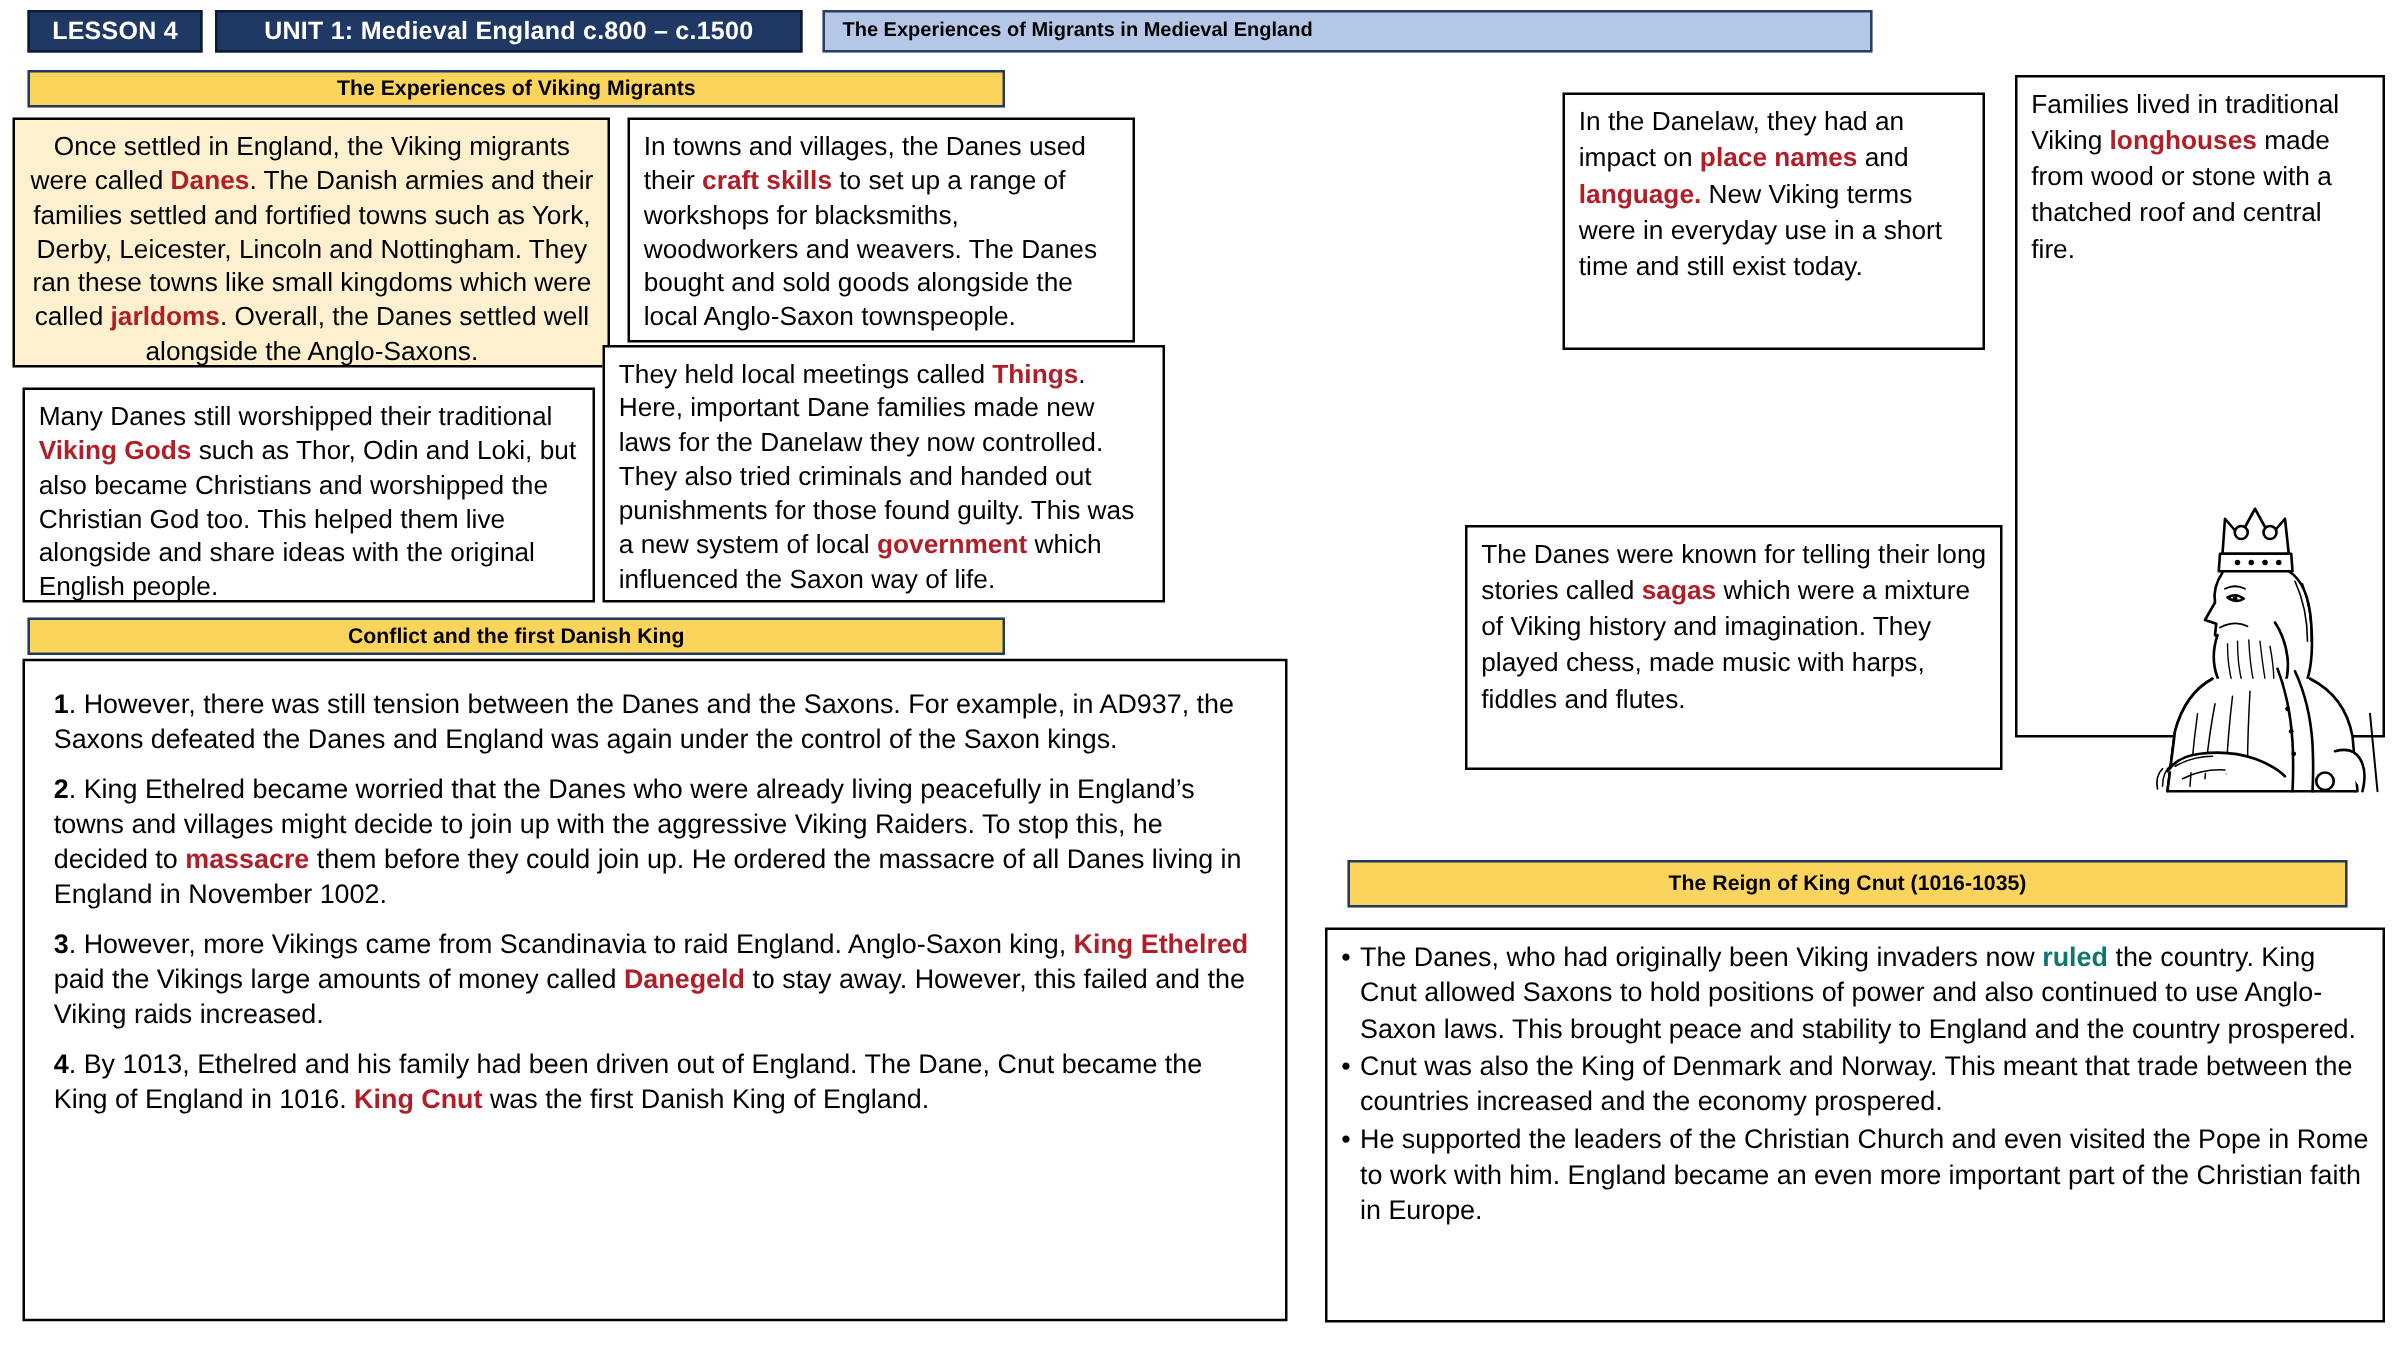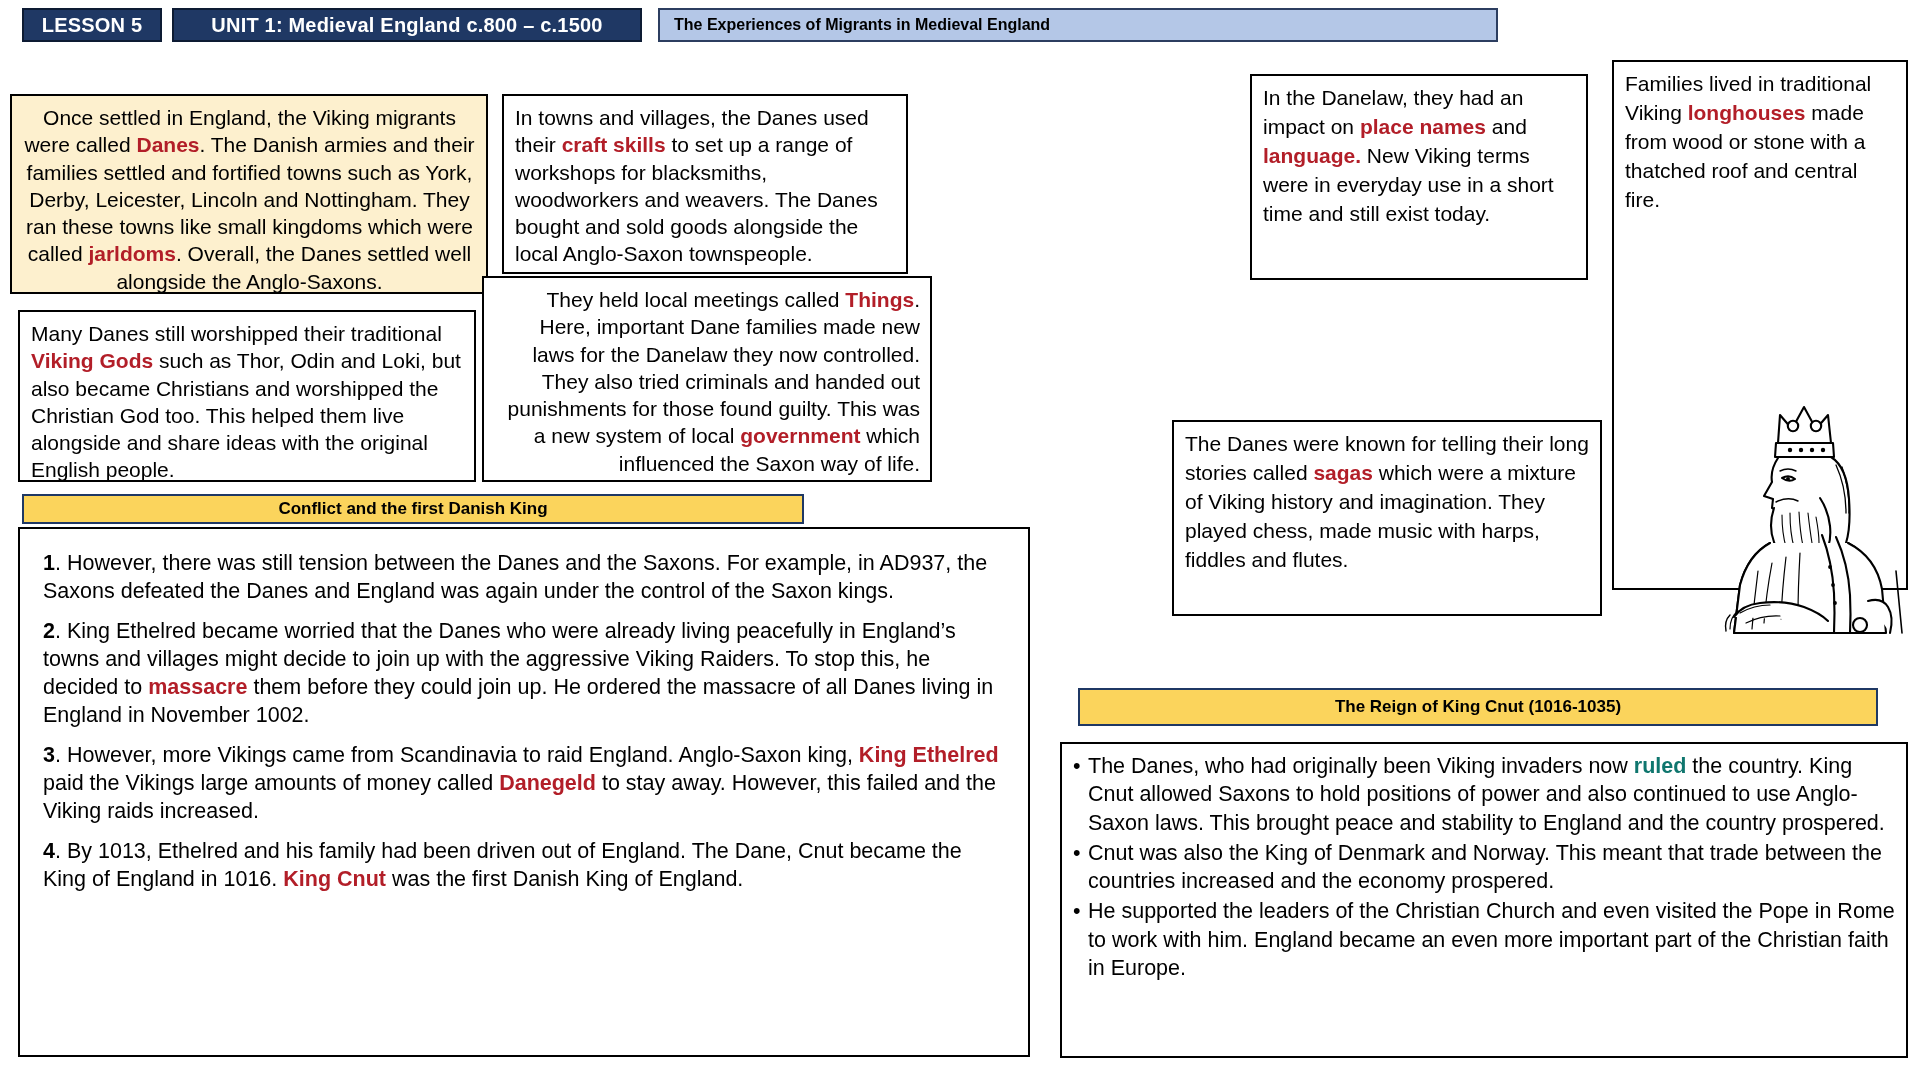--- a/index.html
+++ b/index.html
@@ -77,45 +77,48 @@
   .overflow-line { white-space: nowrap; }
 
   .king-img { pointer-events: none; }
 </style>
 </head>
 <body>
 
 <div id="page">
 
   <div class="abs hdr-dark" style="left:22px; top:8px; width:140px; height:34px; font-size:20px;">
-    <span>LESSON 5</span>
+    <span>LESSON 4</span>
   </div>
 
   <div class="abs hdr-dark" style="left:172px; top:8px; width:470px; height:34px; font-size:20px;">
     <span>UNIT 1: Medieval England c.800 – c.1500</span>
   </div>
 
   <div class="abs hdr-light" style="left:658px; top:8px; width:840px; height:34px; font-size:16px;">
     <span>The Experiences of Migrants in Medieval England</span>
   </div>
 
+  <div class="abs hdr-yellow" style="left:22px; top:56px; width:782px; height:30px;">
+    <span>The Experiences of Viking Migrants</span>
+  </div>
 
   <div class="abs tbox cream" style="left:10px; top:94px; width:478px; height:200px;text-align:center;">
     <span>Once settled in England, the Viking migrants were called </span><b class="red">Danes</b><span>.  The Danish armies and their families settled and fortified towns such as York, Derby, Leicester, Lincoln and Nottingham.  They ran these towns like small kingdoms which were called </span><b class="red">jarldoms</b><span>. Overall, the Danes settled well alongside the Anglo-Saxons.</span>
   </div>
 
   <div class="abs tbox" style="left:502px; top:94px; width:406px; height:180px;">
     <span>In towns and villages, the Danes used their </span><b class="red">craft skills</b><span> to set up a range of workshops for blacksmiths, woodworkers and weavers. The Danes bought and sold goods alongside the local Anglo-Saxon townspeople.</span>
   </div>
 
   <div class="abs tbox" style="left:18px; top:310px; width:458px; height:172px;">
     <span>Many Danes still worshipped their traditional </span><b class="red">Viking Gods</b><span> such as Thor, Odin and Loki, but also became Christians and worshipped the Christian God too. This helped them live alongside and share ideas with the original English people.</span>
   </div>
 
-  <div class="abs tbox" style="left:482px; top:276px; width:450px; height:206px;text-align:right;">
+  <div class="abs tbox" style="left:482px; top:276px; width:450px; height:206px;">
     <span>They held local meetings called </span><b class="red">Things</b><span>.  Here, important Dane families made new laws for the Danelaw they now controlled.  They also tried criminals and handed out punishments for those found guilty. This was a new system of local </span><b class="red">government</b><span> which influenced the Saxon way of life.</span>
   </div>
 
   <div class="abs tbox narrow" style="left:1250px; top:74px; width:338px; height:206px;">
     <span>In the Danelaw, they had an impact on </span><b class="red">place names</b><span> and </span><b class="red">language.</b><span> New Viking terms were in everyday use in a short time and still exist today.</span>
   </div>
 
   <div class="abs tbox narrow" style="left:1612px; top:60px; width:296px; height:530px;">
     <span>Families lived in traditional Viking </span><b class="red">longhouses</b><span> made from wood or stone with a thatched roof and central fire.</span>
   </div>

